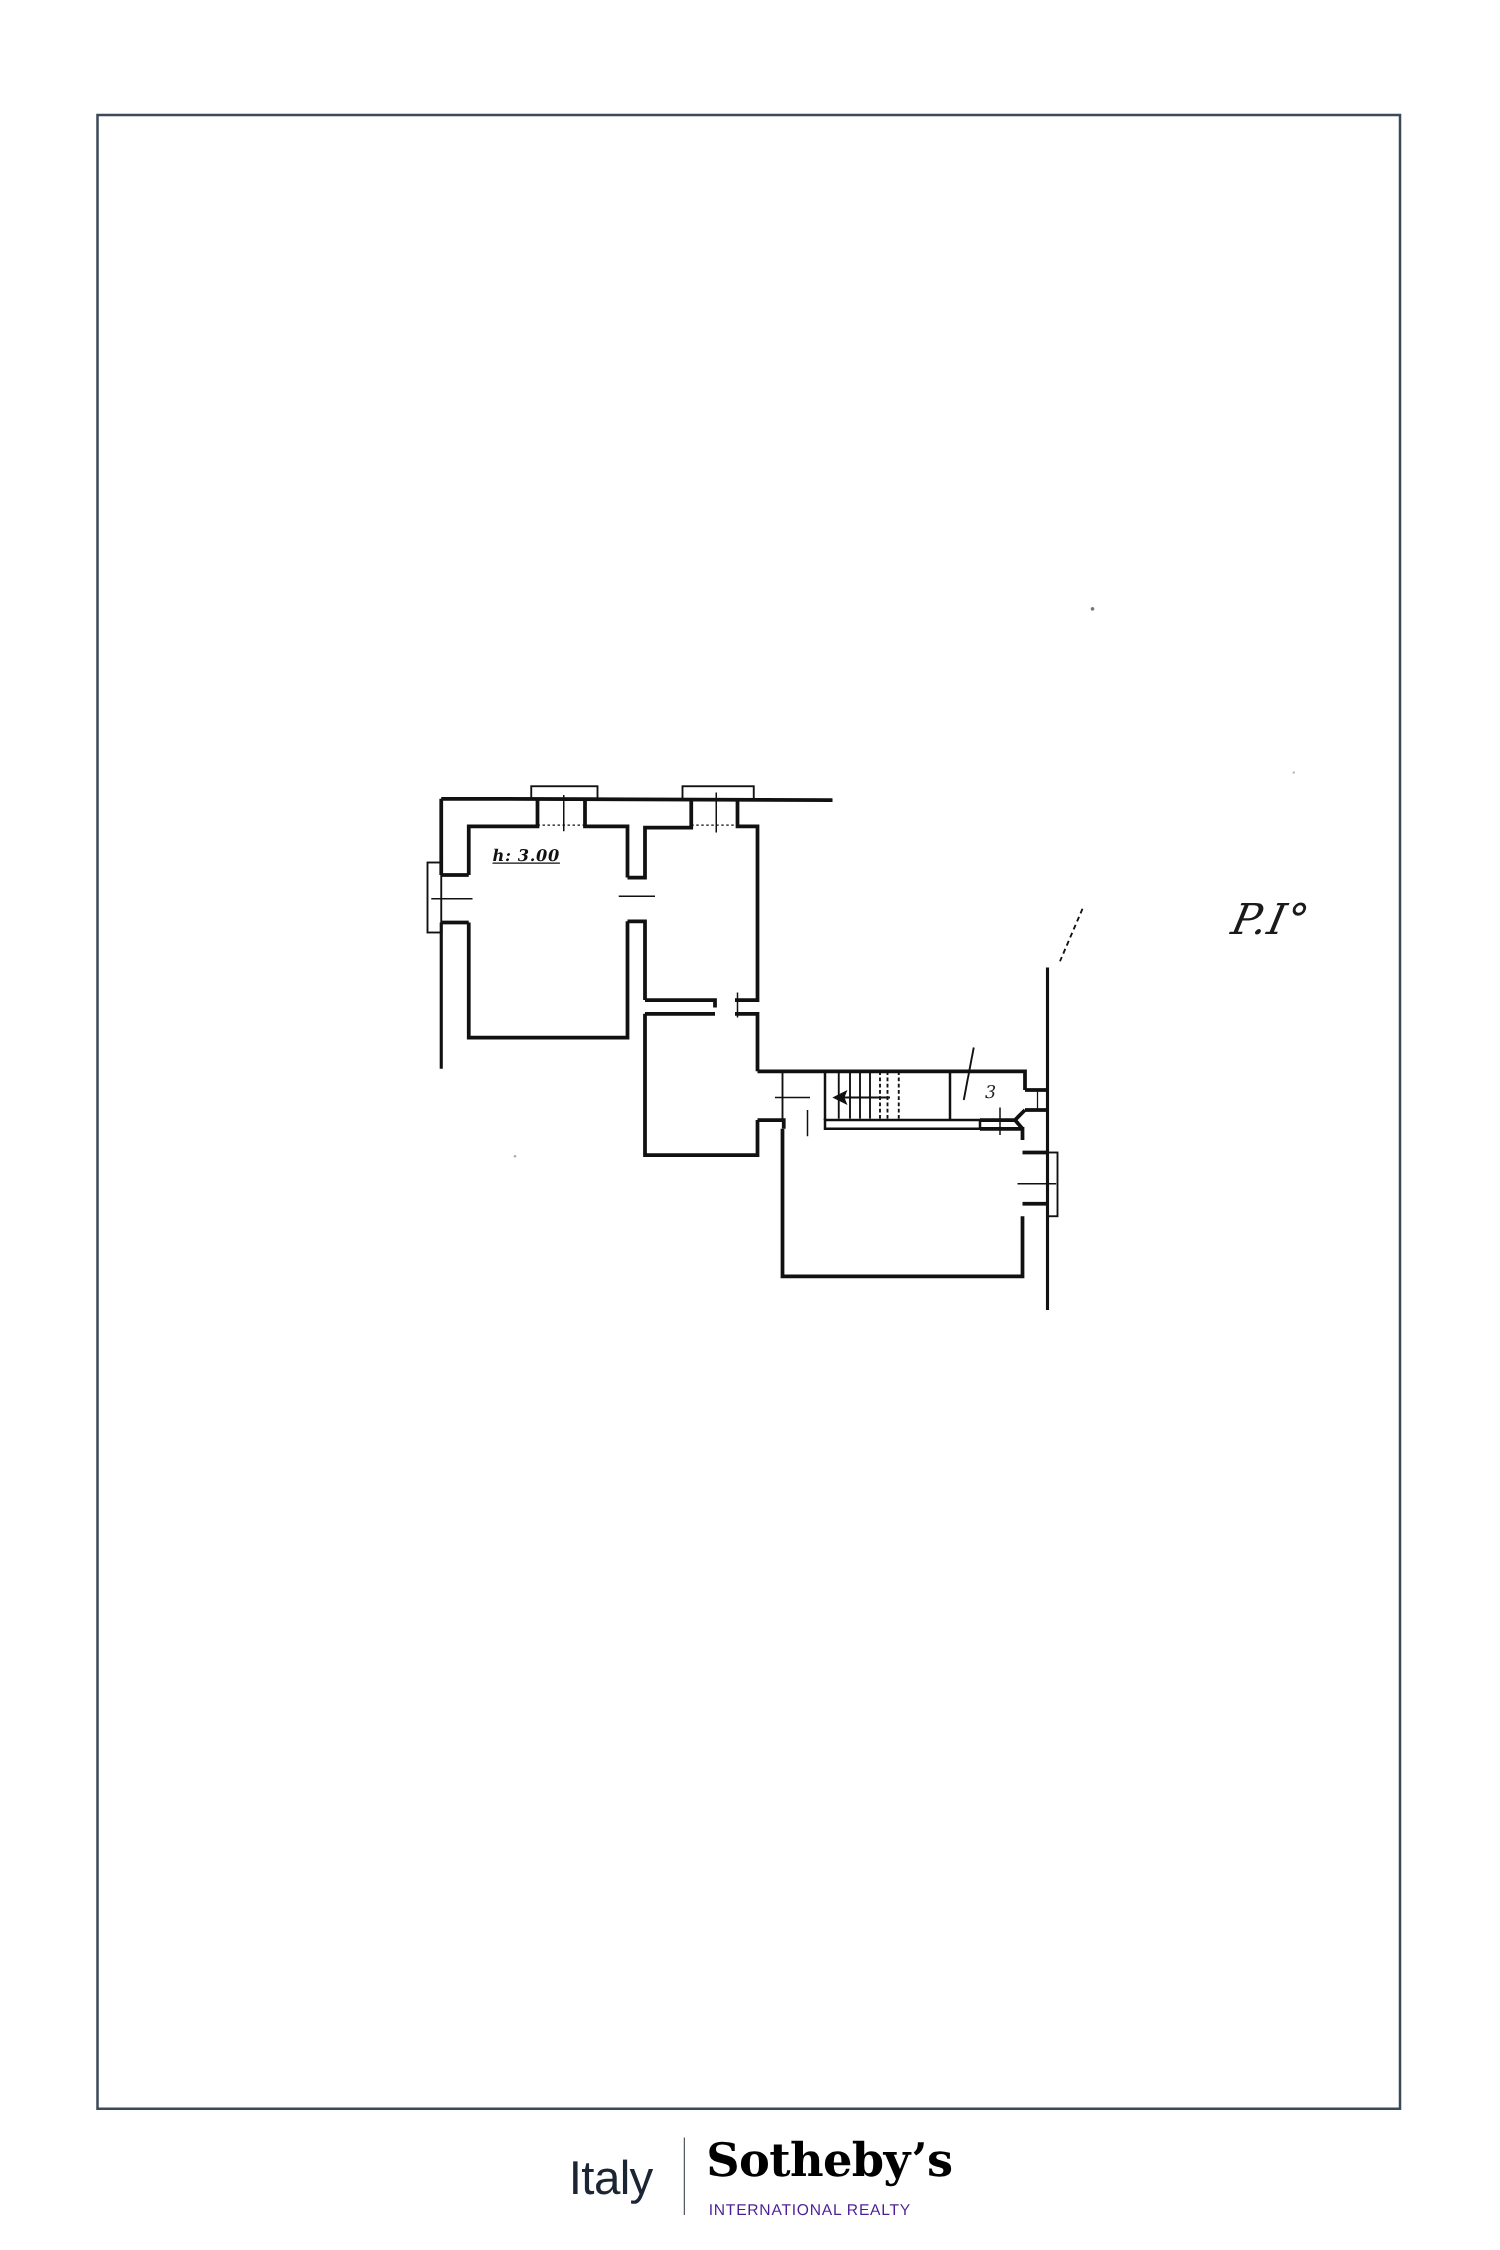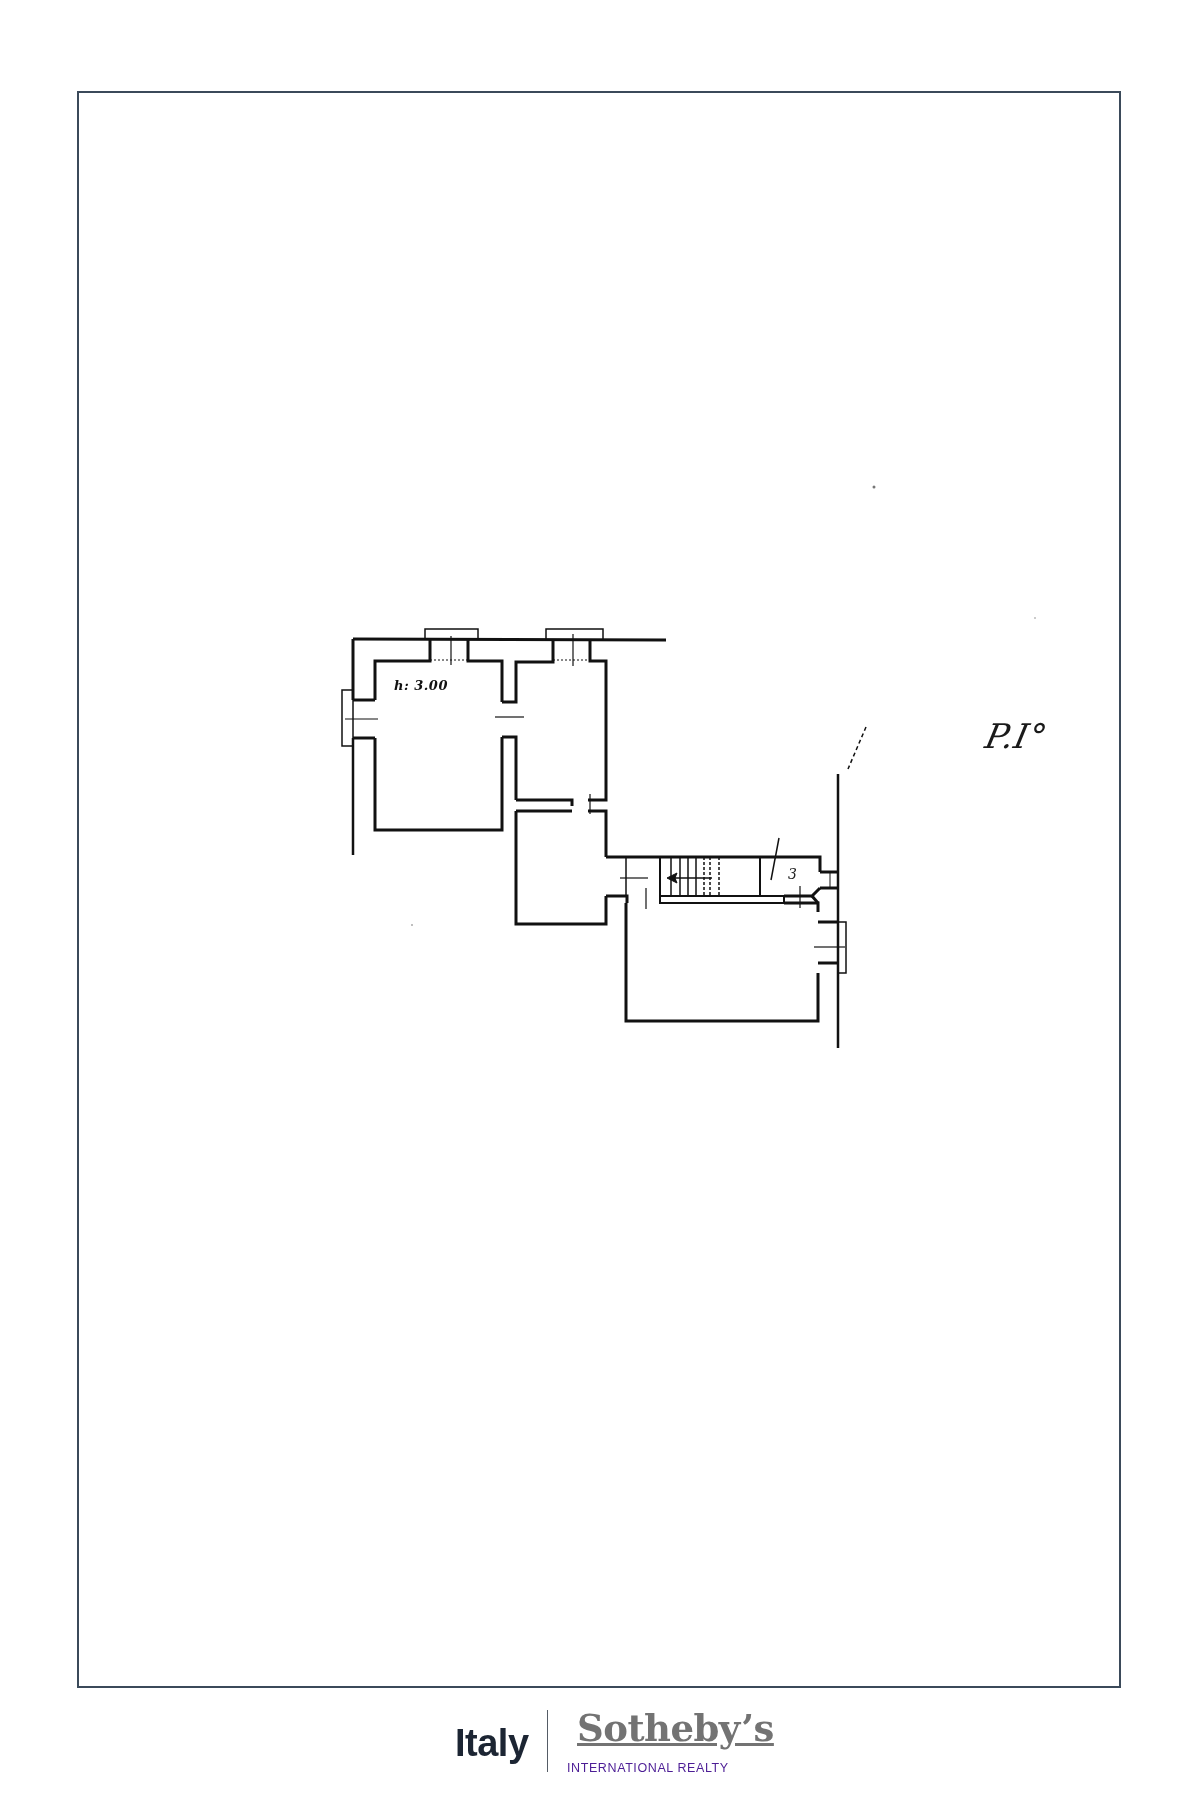--- a/index.html
+++ b/index.html
@@ -5,47 +5,47 @@
     html, body { margin: 0; padding: 0; background: #ffffff; }
     body { width: 1200px; height: 1800px; position: relative; overflow: hidden; font-family: "Liberation Sans", sans-serif; }
     .frame {
       position: absolute; left: 77px; top: 91px; width: 1044px; height: 1597px;
       border: 2px solid #3b4a5a; box-sizing: border-box; background: #fff;
     }
     .plan-svg { position: absolute; left: 0; top: 0; width: 1200px; height: 1800px; pointer-events: none; }
     .room-label {
       position: absolute; left: 394px; top: 678px;
       font-family: "DejaVu Serif", serif; font-style: italic; font-weight: bold;
-      font-size: 13px; color: #111; letter-spacing: 0.5px;
+      font-size: 13px; color: #111; letter-spacing: 0.5px; text-decoration: underline;
     }
     .floor-label {
       position: absolute; left: 986px; top: 716px;
       font-family: "DejaVu Serif", serif; font-style: italic;
       font-size: 34px; color: #1a1a1a; transform: skewX(-12deg); letter-spacing: 1px;
     }
     .stair-num {
       position: absolute; left: 788px; top: 866px;
       font-family: "DejaVu Serif", serif; font-style: italic; font-size: 14px; color: #222;
     }
     .logo {
       position: absolute; left: 455px; top: 1706px; height: 80px; width: 300px;
       color: #1c2b45;
     }
     .logo-italy {
       position: absolute; left: 0; top: 16px;
-      font-family: "Liberation Sans", sans-serif; font-size: 38px; font-weight: bold;
+      font-family: "Liberation Sans", sans-serif; font-size: 38px; font-weight: normal;
       color: #1c2533; letter-spacing: -0.5px;
     }
     .logo-divider {
       position: absolute; left: 92px; top: 4px; width: 1px; height: 62px; background: #555c66;
     }
     .logo-brand {
-      position: absolute; left: 122px; top: 0px;
+      position: absolute; left: 110px; top: 0px;
       font-family: "DejaVu Serif", serif; font-size: 37px; font-weight: bold;
-      color: #737373; letter-spacing: -0.5px; text-decoration: underline;
+      color: #000000; letter-spacing: -0.5px;
     }
     .logo-sub {
       position: absolute; left: 112px; top: 55px;
       font-family: "Liberation Sans", sans-serif; font-size: 12.5px;
       color: #4c1d95; letter-spacing: 0.6px; white-space: nowrap;
     }
   </style>
 </head>
 <body>
 

